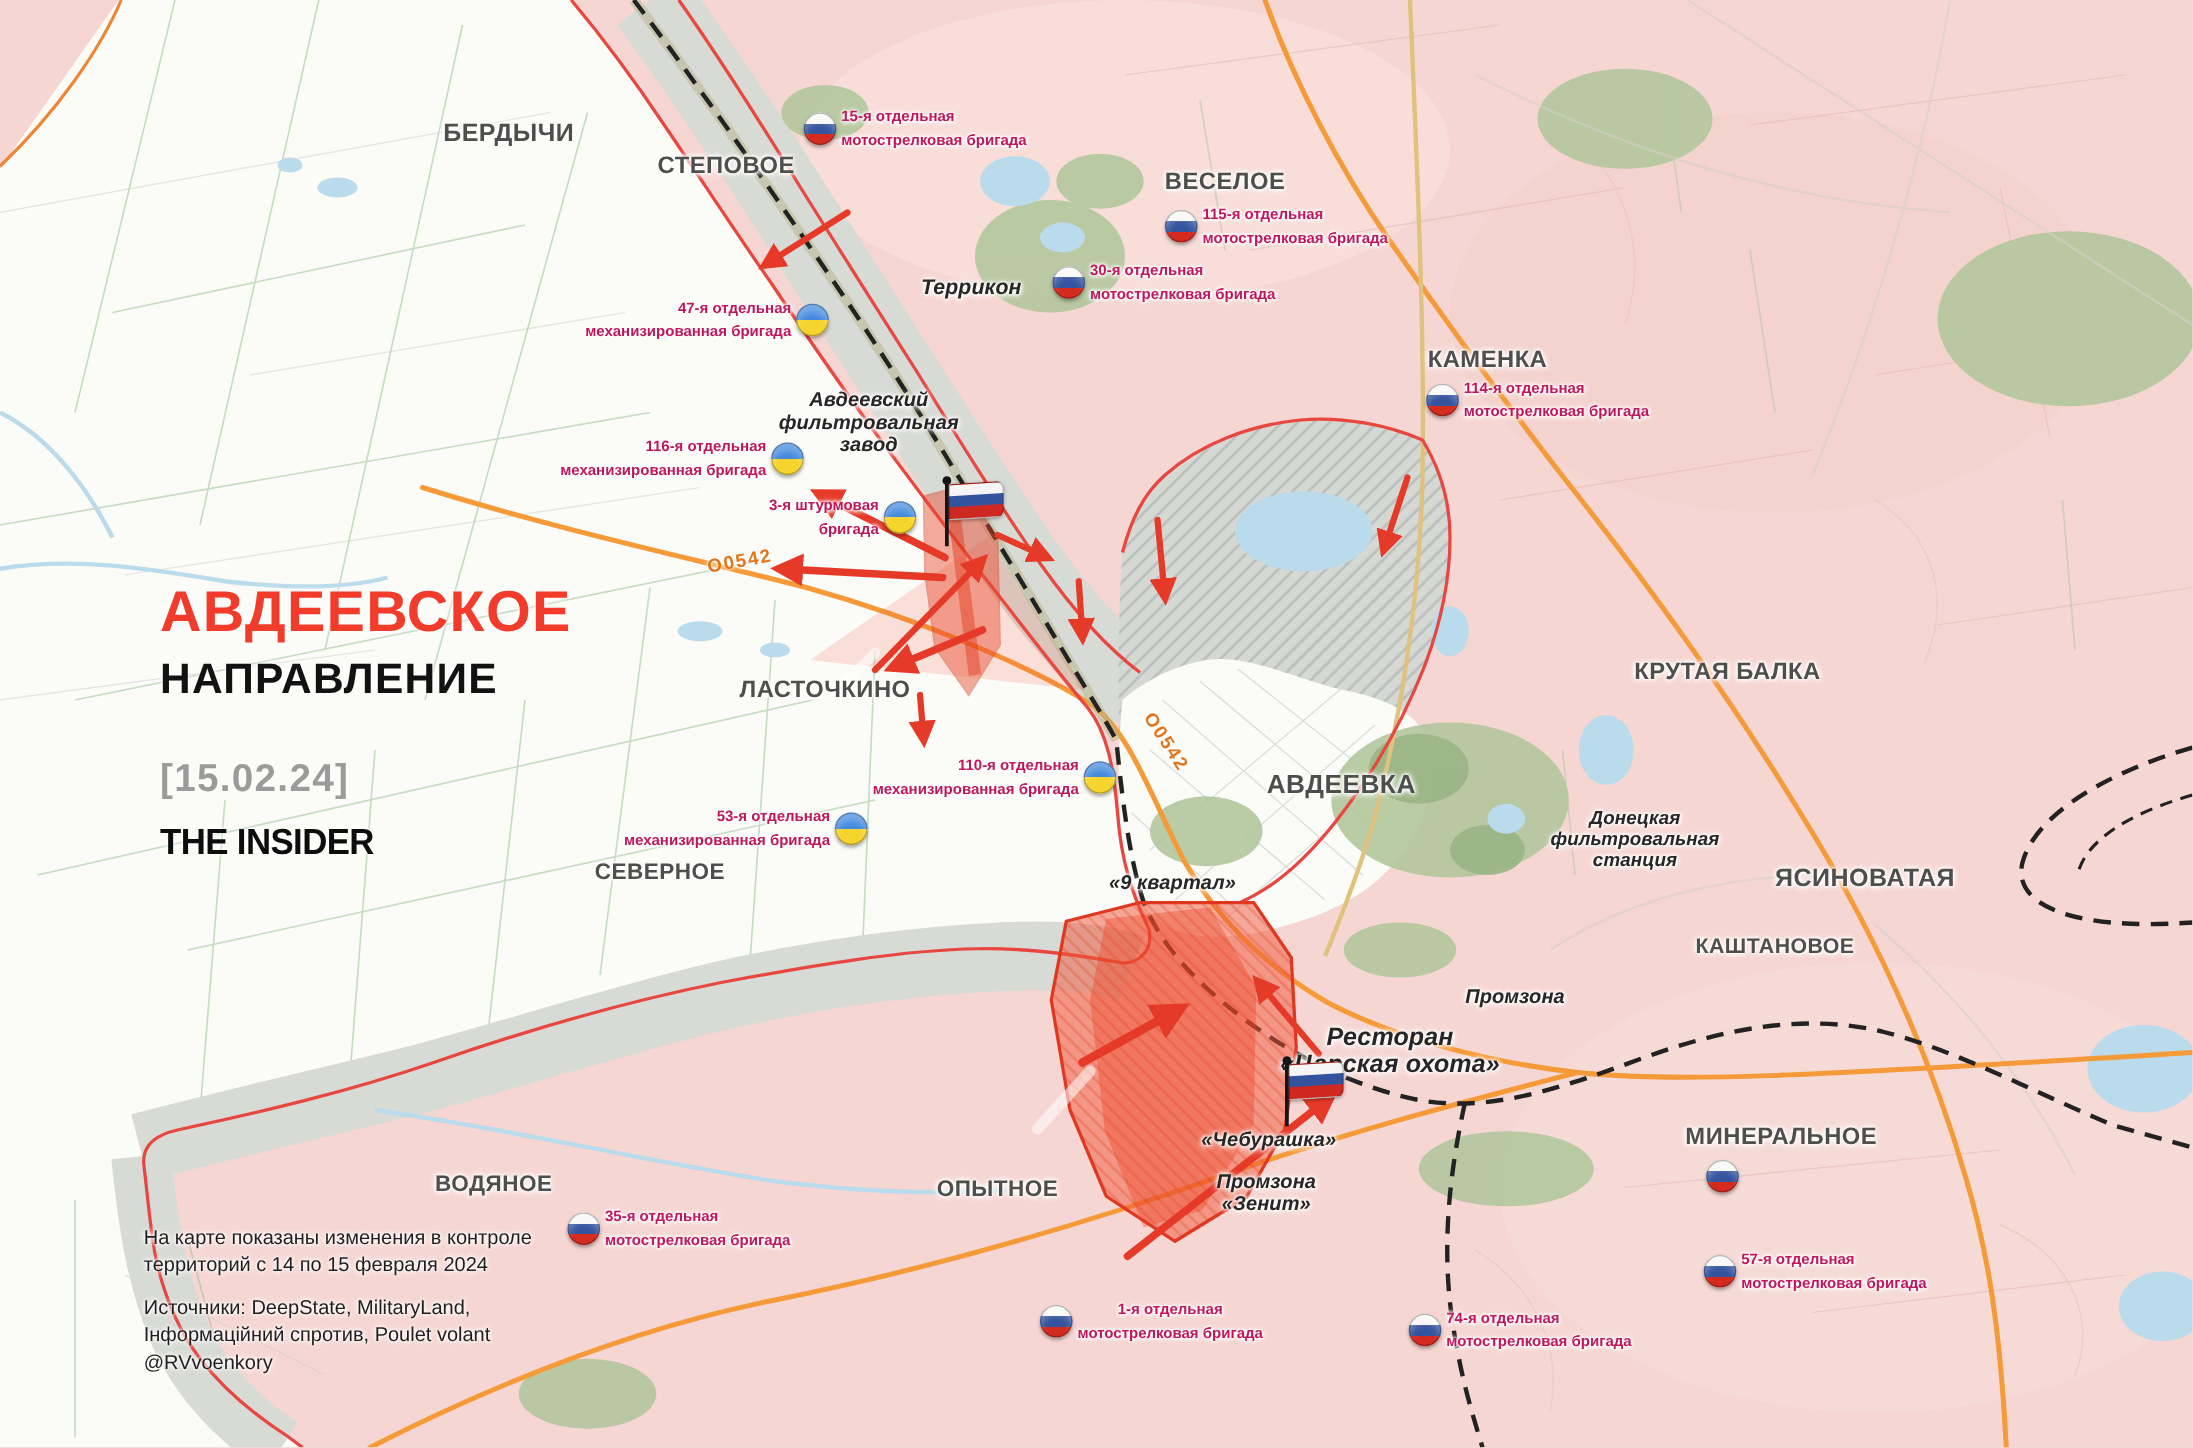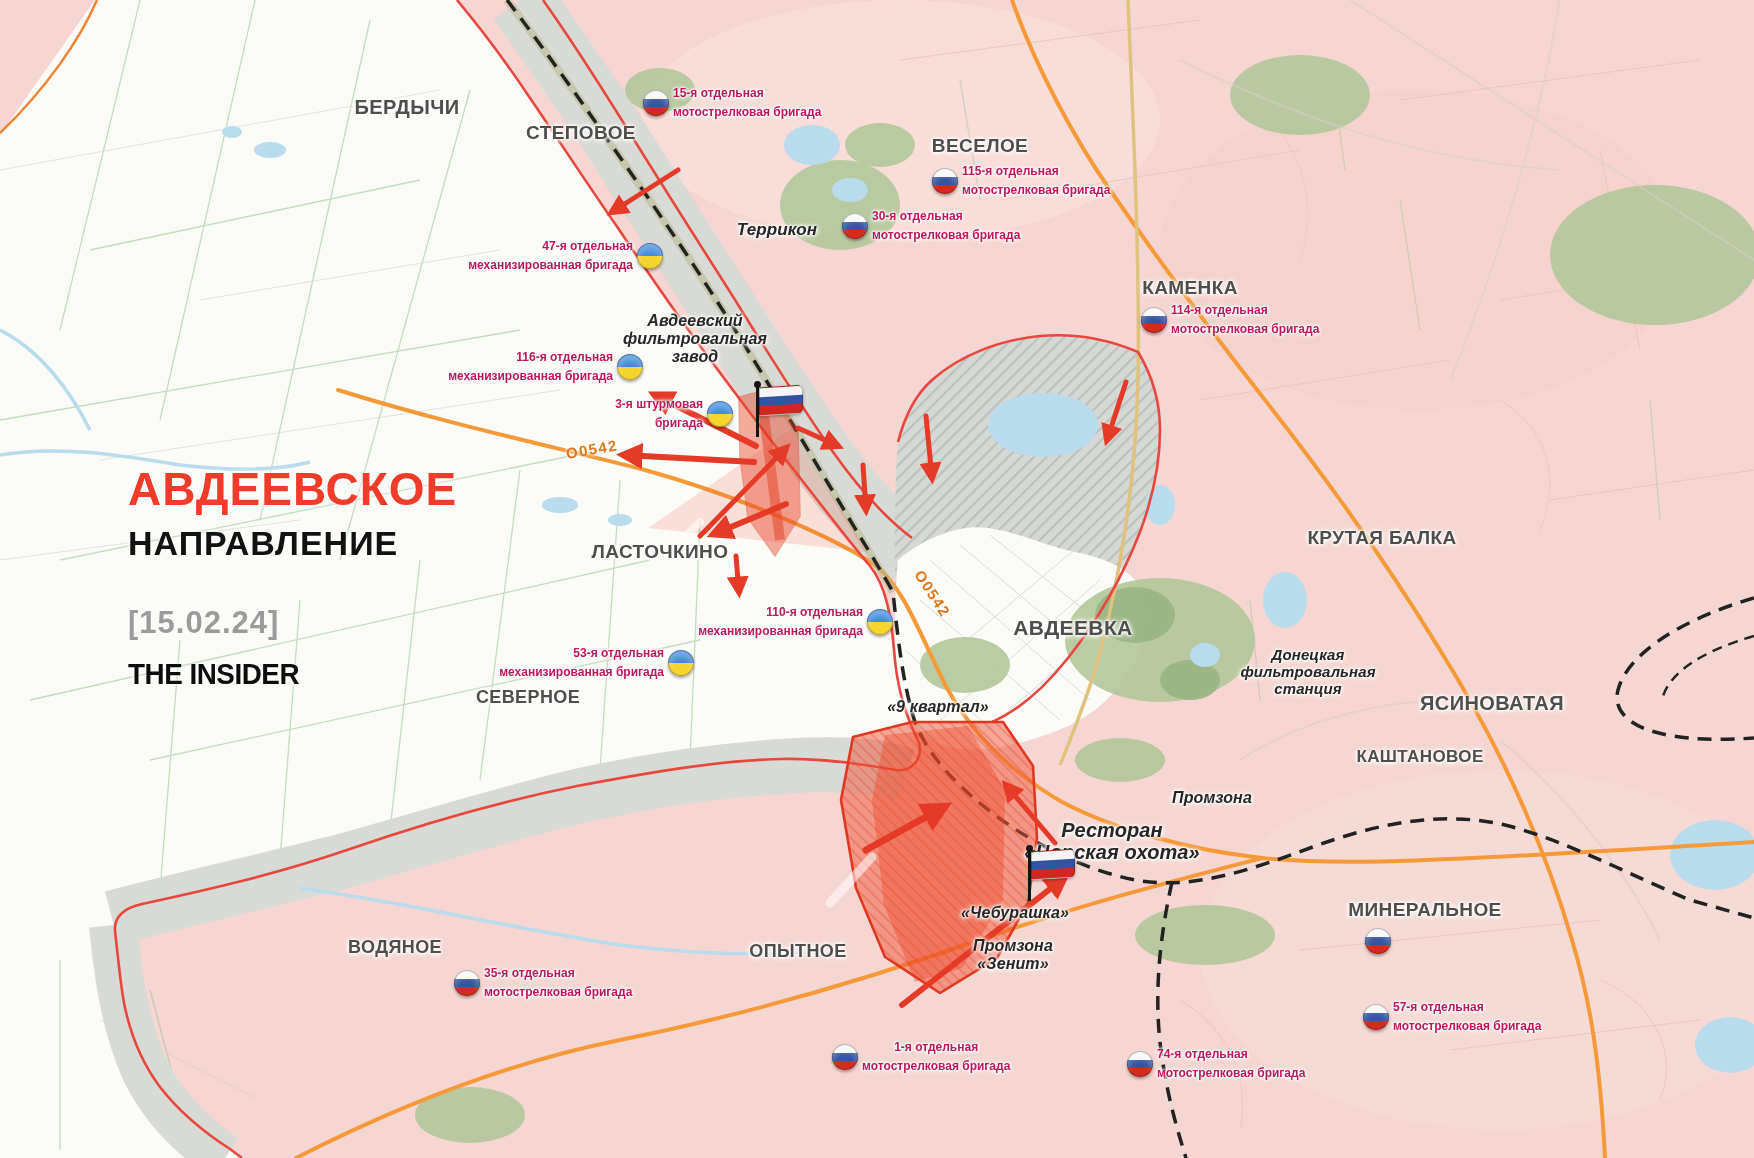--- a/index.html
+++ b/index.html
@@ -256,20 +256,27 @@
 
 <div id="label-layer">
 
   <div class="title-block">
     <div class="t1">АВДЕЕВСКОЕ</div>
     <div class="t2">НАПРАВЛЕНИЕ</div>
     <div class="tdate">[15.02.24]</div>
     <div class="tlogo">THE INSIDER</div>
   </div>
 
+  <div class="footer-note">
+    <div>На карте показаны изменения в контроле</div>
+    <div>территорий с 14 по 15 февраля 2024</div>
+    <div class="src">Источники: DeepState, MilitaryLand,</div>
+    <div>Інформаційний спротив, Poulet volant</div>
+    <div>@RVvoenkory</div>
+  </div>
 
 <div class="place city" style="left: 407px; top: 107px; font-size: 20px;">
         <div>БЕРДЫЧИ</div>
       </div>
       <div class="place city" style="left: 581px; top: 133px; font-size: 19px;">
         <div>СТЕПОВОЕ</div>
       </div>
       <div class="place city" style="left: 980px; top: 146px; font-size: 19px;">
         <div>ВЕСЕЛОЕ</div>
       </div>

